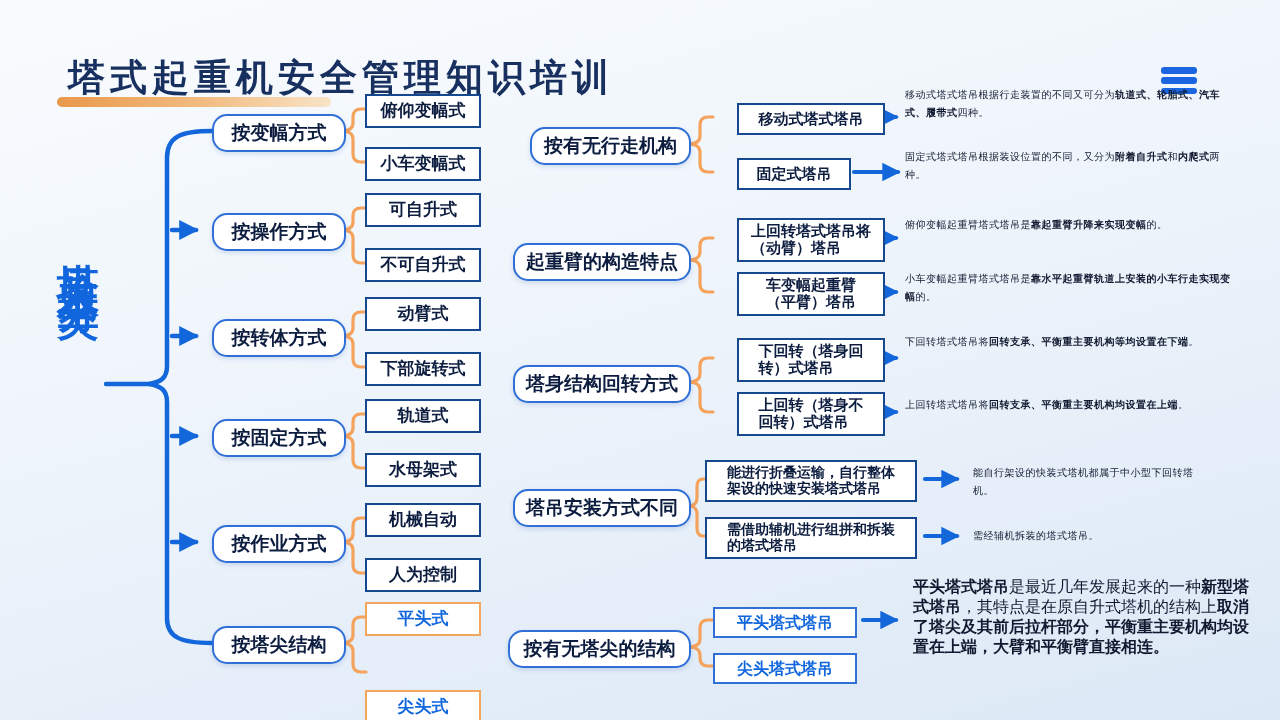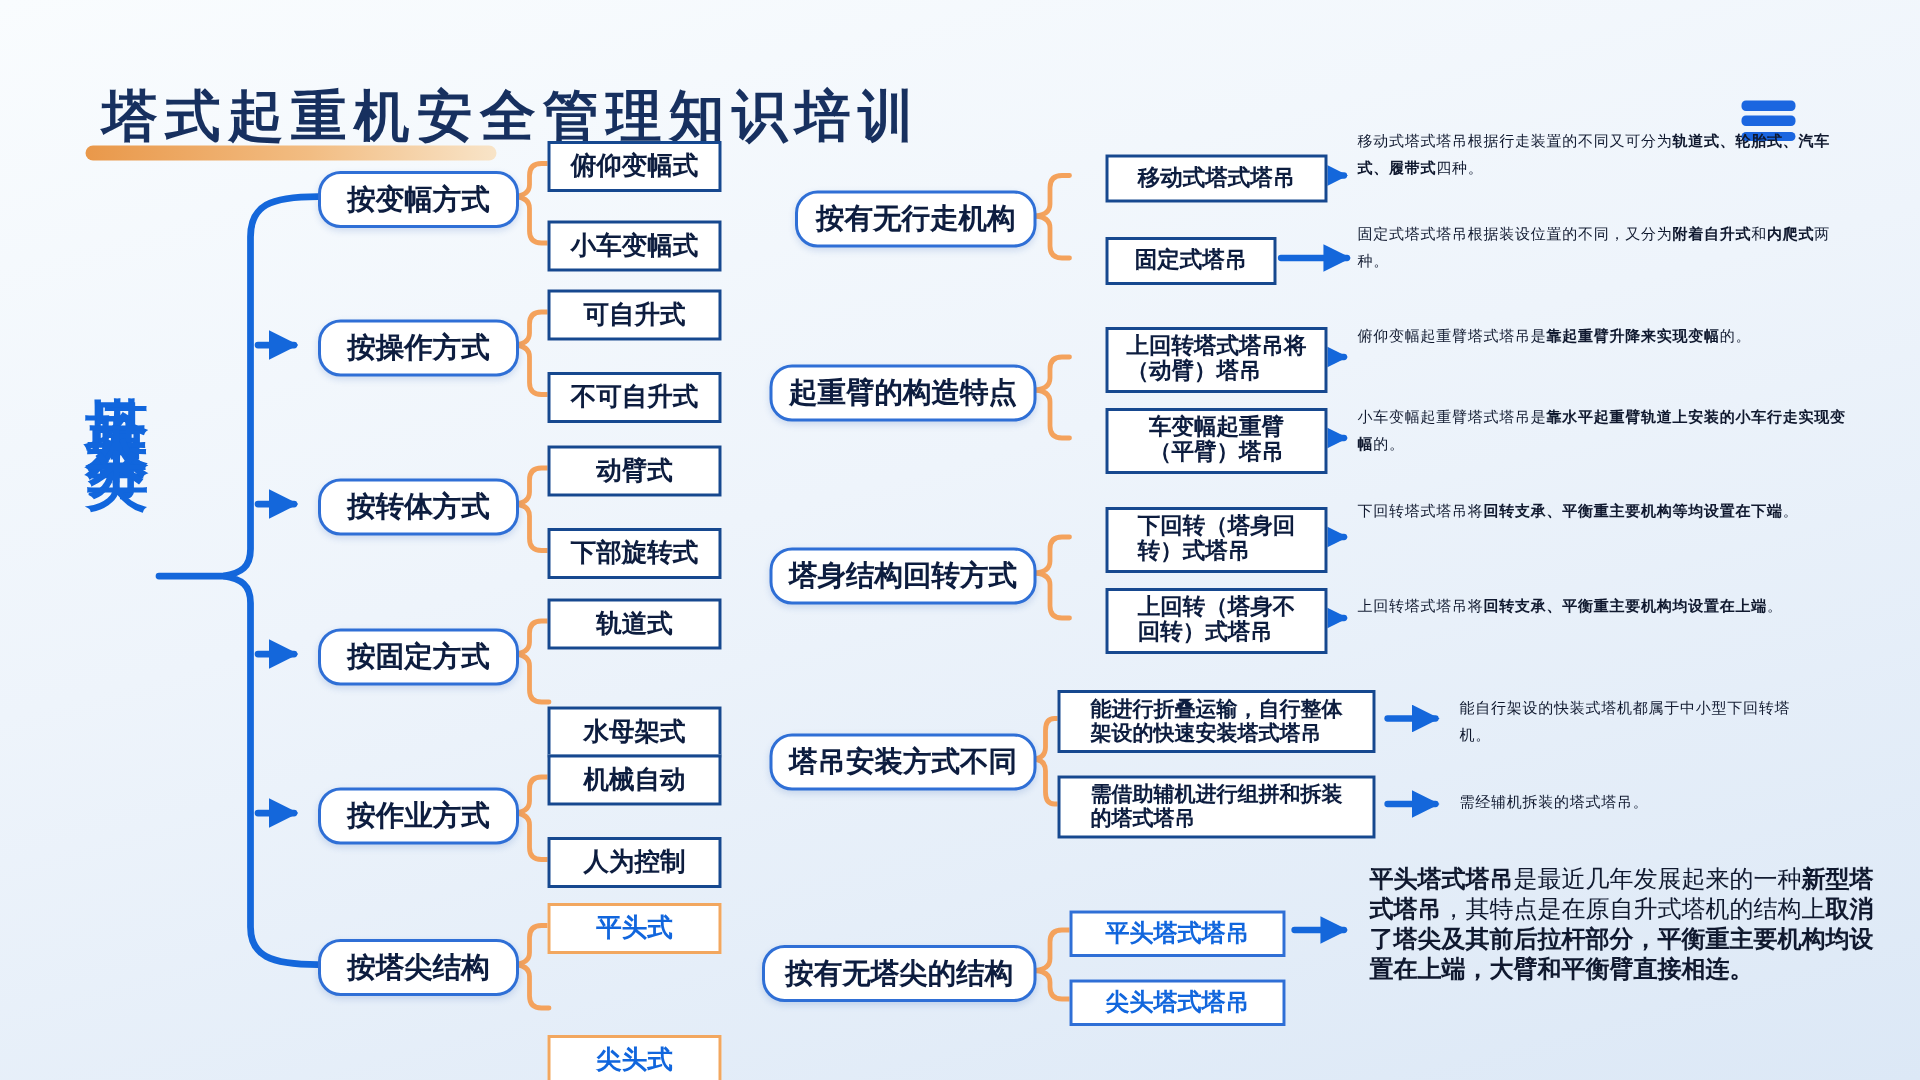--- a/index.html
+++ b/index.html
@@ -112,21 +112,21 @@
   <div class="cat" style="left:212px;top:525px;width:130px;height:34px">按作业方式</div>
   <div class="cat" style="left:212px;top:626px;width:130px;height:34px">按塔尖结构</div>
 
   <div class="sub" style="left:365px;top:94px;width:112px;height:30px">俯仰变幅式</div>
   <div class="sub" style="left:365px;top:147px;width:112px;height:30px">小车变幅式</div>
   <div class="sub" style="left:365px;top:193px;width:112px;height:30px">可自升式</div>
   <div class="sub" style="left:365px;top:248px;width:112px;height:30px">不可自升式</div>
   <div class="sub" style="left:365px;top:297px;width:112px;height:30px">动臂式</div>
   <div class="sub" style="left:365px;top:352px;width:112px;height:30px">下部旋转式</div>
   <div class="sub" style="left:365px;top:399px;width:112px;height:30px">轨道式</div>
-  <div class="sub" style="left:365px;top:471px;width:112px;height:30px">水母架式</div>
+  <div class="sub" style="left:365px;top:453px;width:112px;height:30px">水母架式</div>
   <div class="sub" style="left:365px;top:503px;width:112px;height:30px">机械自动</div>
   <div class="sub" style="left:365px;top:558px;width:112px;height:30px">人为控制</div>
   <div class="sub orange" style="left:365px;top:602px;width:112px;height:30px">平头式</div>
   <div class="sub orange" style="left:365px;top:690px;width:112px;height:30px">尖头式</div>
 
   <div class="cat" style="left:530px;top:127px;width:157px;height:34px">按有无行走机构</div>
   <div class="cat" style="left:513px;top:243px;width:174px;height:34px">起重臂的构造特点</div>
   <div class="cat" style="left:513px;top:365px;width:174px;height:34px">塔身结构回转方式</div>
   <div class="cat" style="left:513px;top:489px;width:174px;height:34px">塔吊安装方式不同</div>
   <div class="cat" style="left:508px;top:630px;width:179px;height:34px">按有无塔尖的结构</div>

